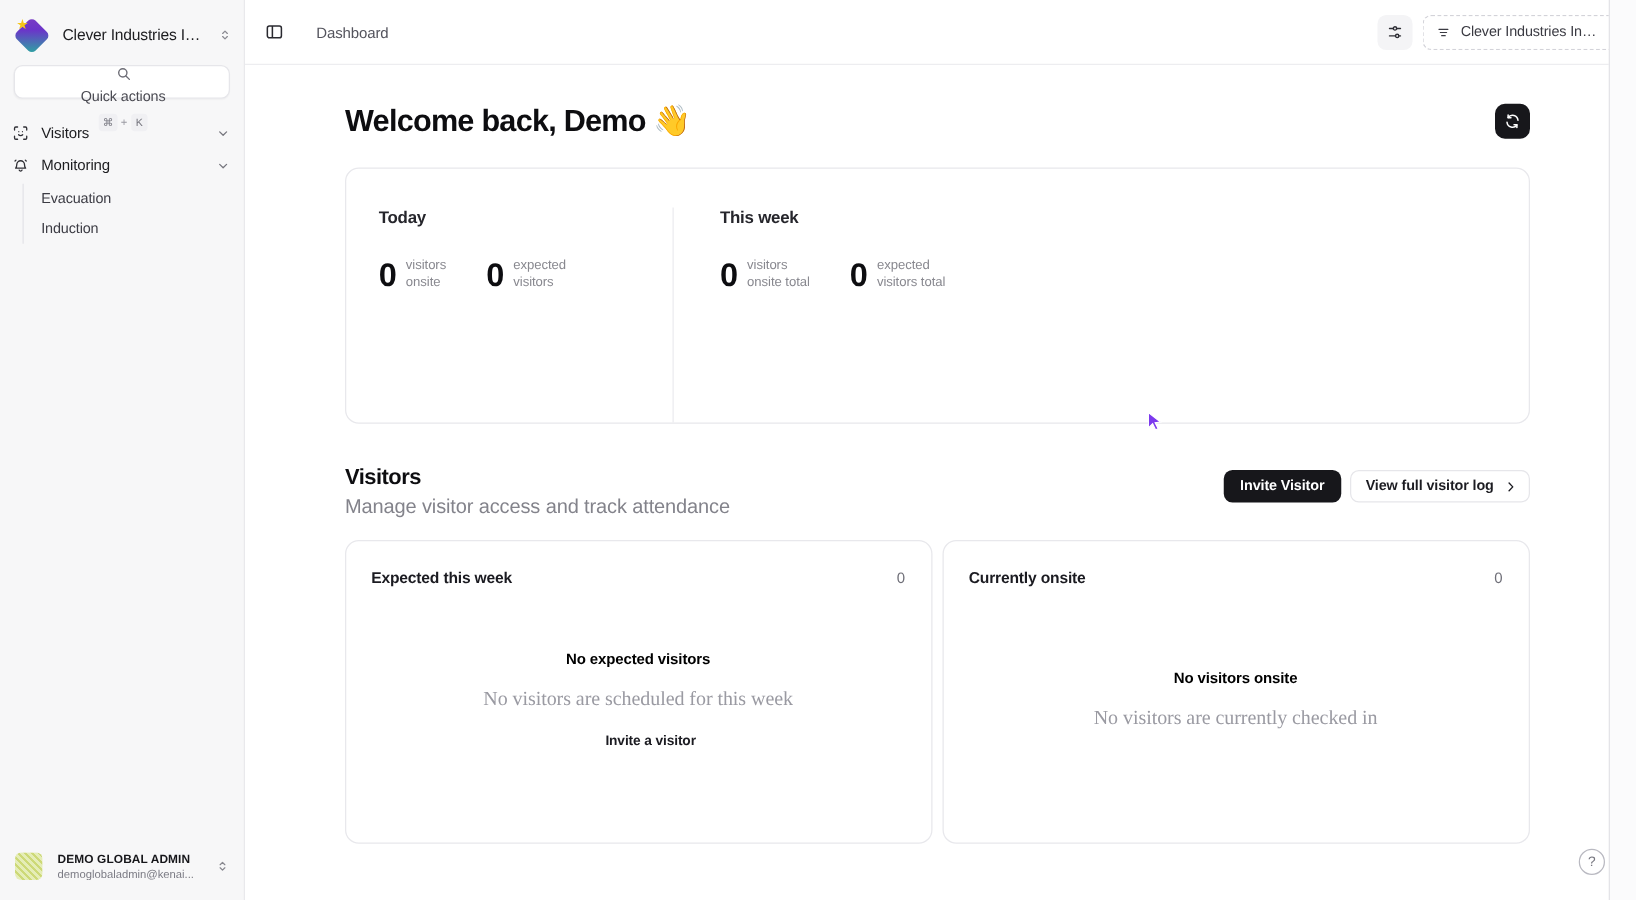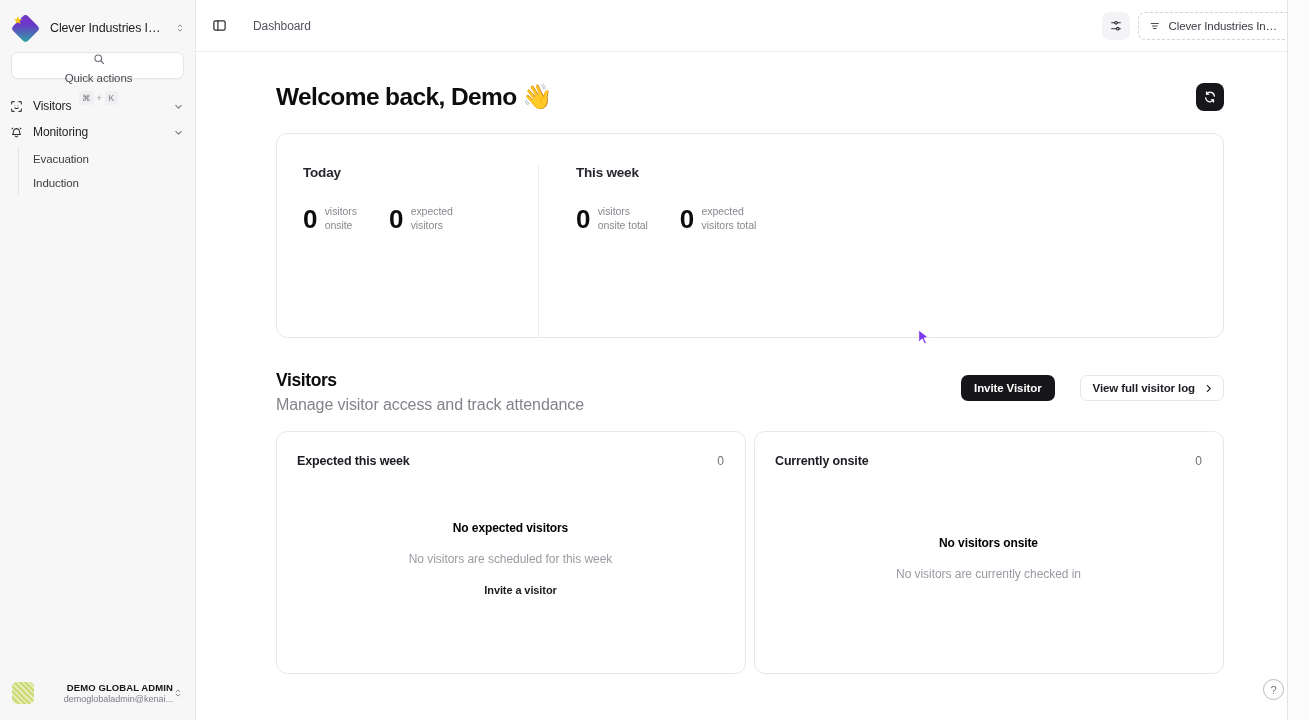--- a/index.html
+++ b/index.html
@@ -86,24 +86,23 @@
     padding-left: 14px;
     font-size: 11.5px; color: #3c3c44;
     letter-spacing: -0.1px;
     cursor: default;
   }
 
   .sidebar-footer {
     padding: 8px 8px 12px 8px;
   }
   .user-row {
-    display: flex; align-items: center; gap: 0;
+    display: flex; align-items: center; gap: 12px;
     padding: 4px 4px;
     border-radius: 7px;
-    text-align: right;
   }
   .avatar {
     width: 22px; height: 22px; border-radius: 5px;
     flex: 0 0 22px;
     background:
       repeating-linear-gradient(45deg, #c9d66a 0 2px, #e4ecb0 2px 4px),
       #dfe8a8;
     opacity: 0.9;
   }
   .user-meta { flex: 1 1 auto; min-width: 0; }
@@ -217,21 +216,21 @@
 
   .section-head { display: flex; align-items: flex-start; margin-bottom: 17px; }
   .section-title {
     font-size: 17.5px; font-weight: 700; color: #0d0d10;
     letter-spacing: -0.4px;
   }
   .section-sub {
     font-size: 16px; color: #83838b; margin-top: 5px;
     letter-spacing: -0.1px;
   }
-  .section-actions { margin-left: auto; display: flex; align-items: center; gap: 25px; padding-top: 5px;}
+  .section-actions { margin-left: auto; display: flex; align-items: center; gap: 7px; padding-top: 5px;}
   .btn-primary {
     height: 26px; border-radius: 7px;
     background: #17171b; color: #fff;
     border: none; cursor: pointer;
     font-size: 11.5px; font-weight: 700;
     padding: 0 13px; letter-spacing: -0.1px;
     font-family: inherit;
   }
   .btn-ghost {
     height: 26px; border-radius: 7px;
@@ -262,22 +261,23 @@
     flex: 1 1 auto;
     display: flex; flex-direction: column;
     align-items: center; justify-content: center;
     padding-bottom: 6px;
   }
   .empty-title {
     font-size: 12px; font-weight: 700; color: #000000;
     letter-spacing: -0.1px;
   }
   .empty-sub {
-    font-size: 12px; color: #9a9aa2; margin-top: 17px;
+    font-size: 16px; color: #9a9aa2; margin-top: 17px;
     letter-spacing: -0.05px;
+    font-family: Liberation Serif, serif;
   }
   .empty-action {
     margin-top: 18px; font-size: 11px; font-weight: 700;
     color: #1b1b21; cursor: pointer; letter-spacing: -0.1px;
     background: none; border: none; font-family: inherit; padding-left: 20px;
   }
 
   .help-btn {
     position: absolute; right: 24px; bottom: 20px;
     width: 21px; height: 21px; border-radius: 50%;

